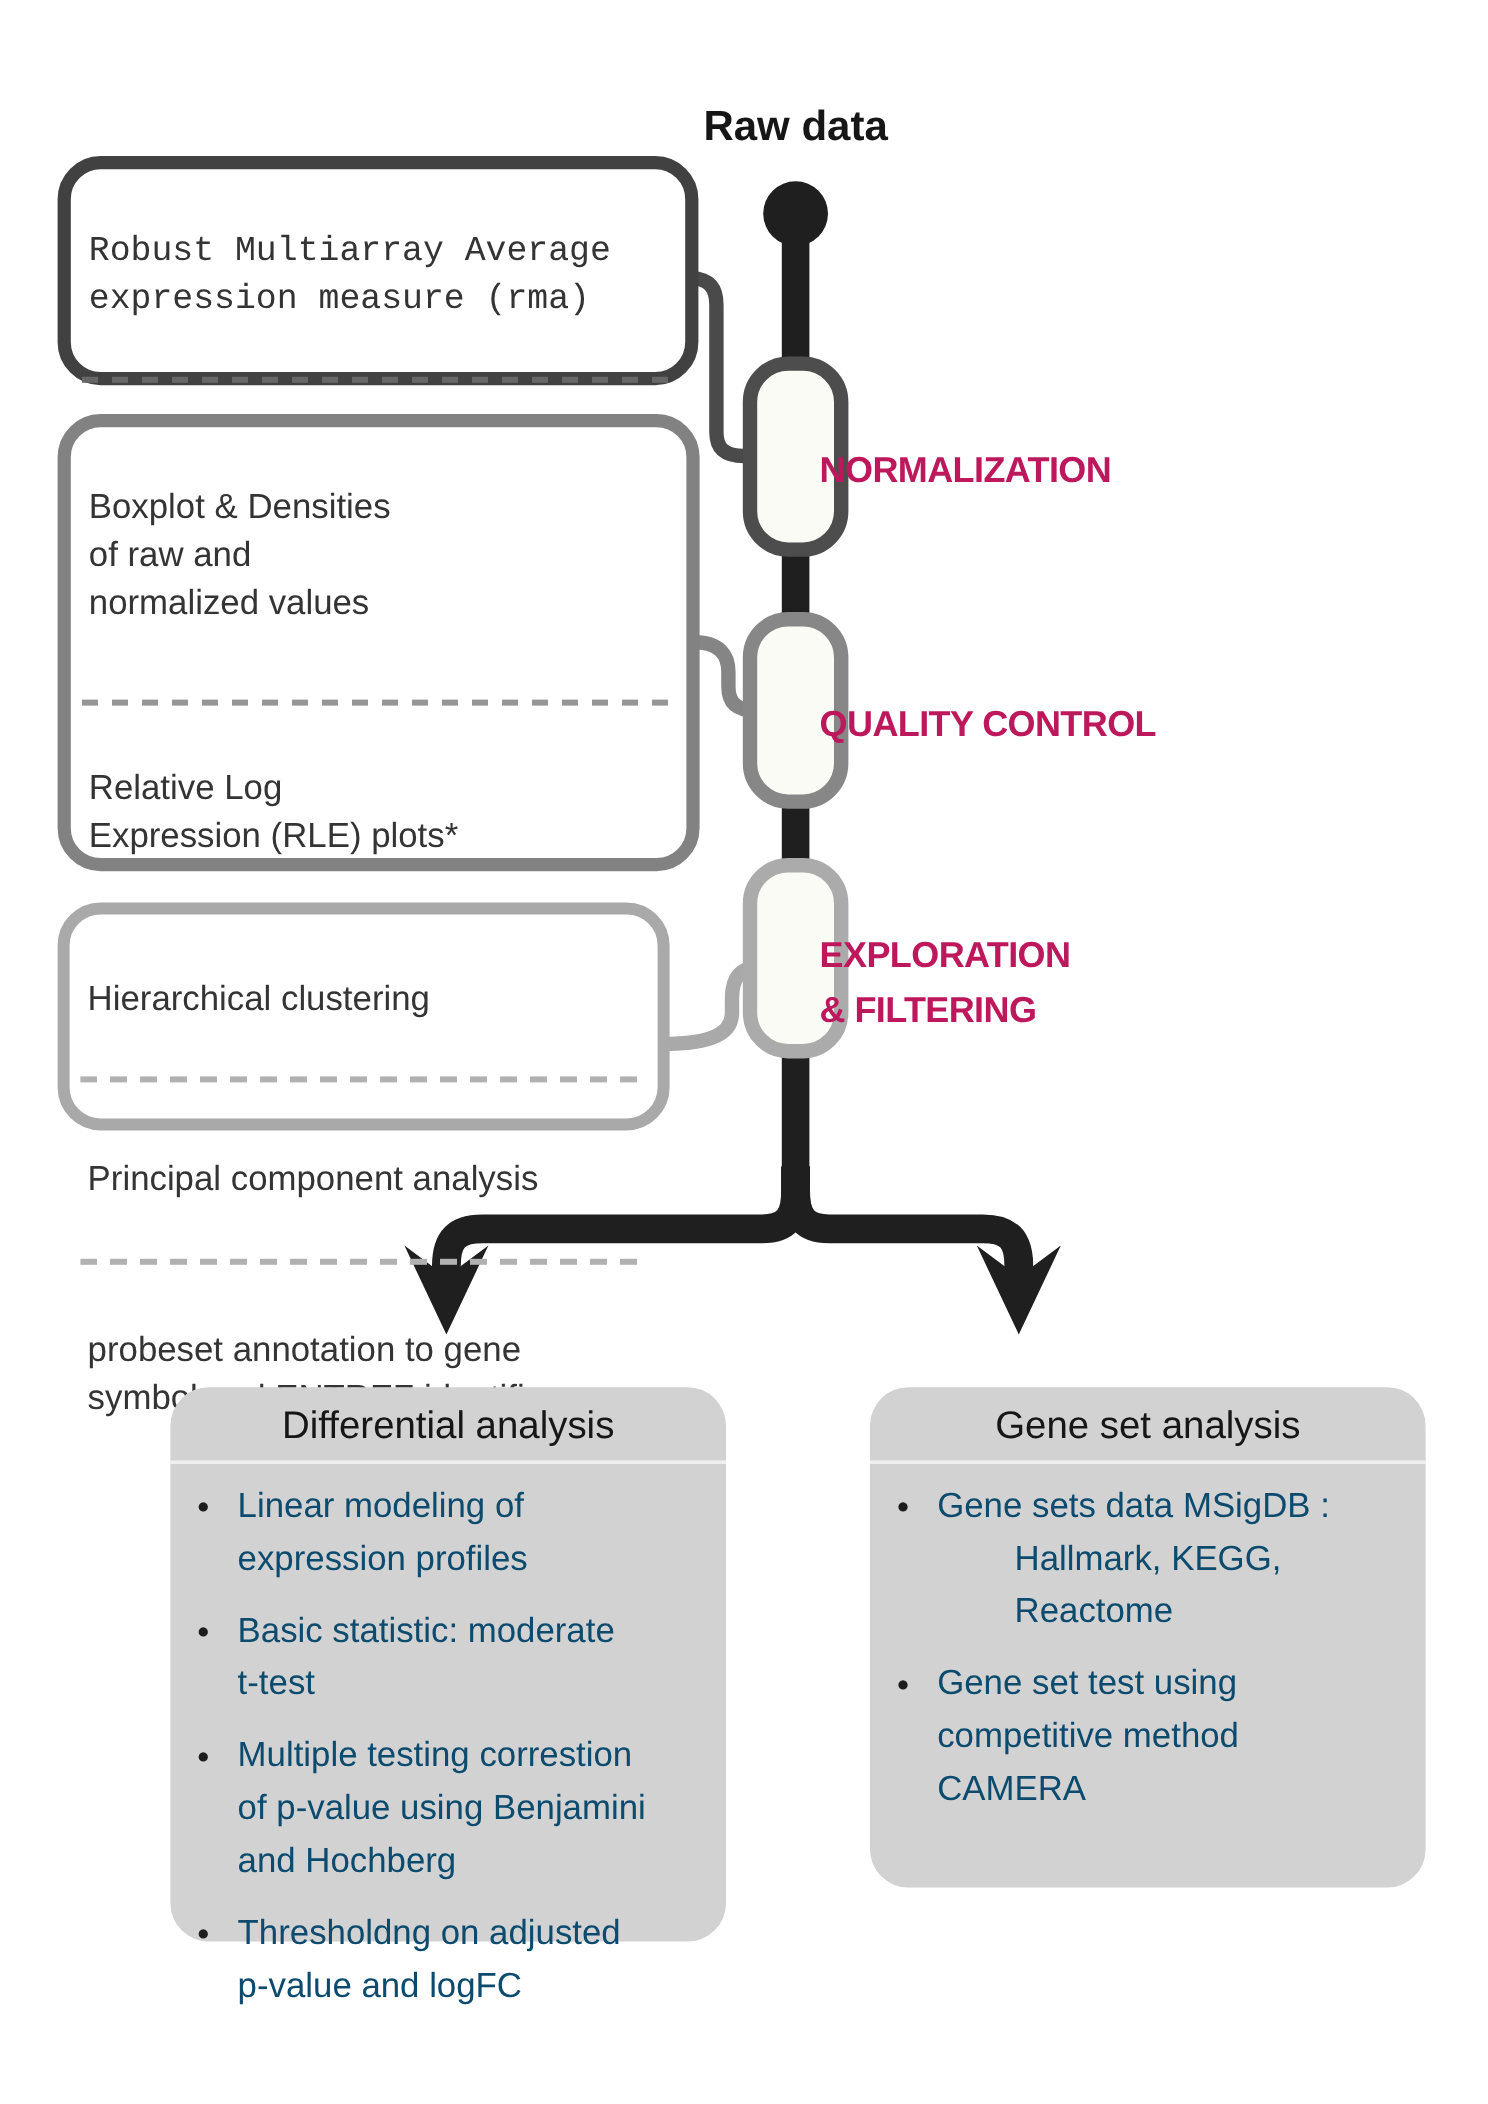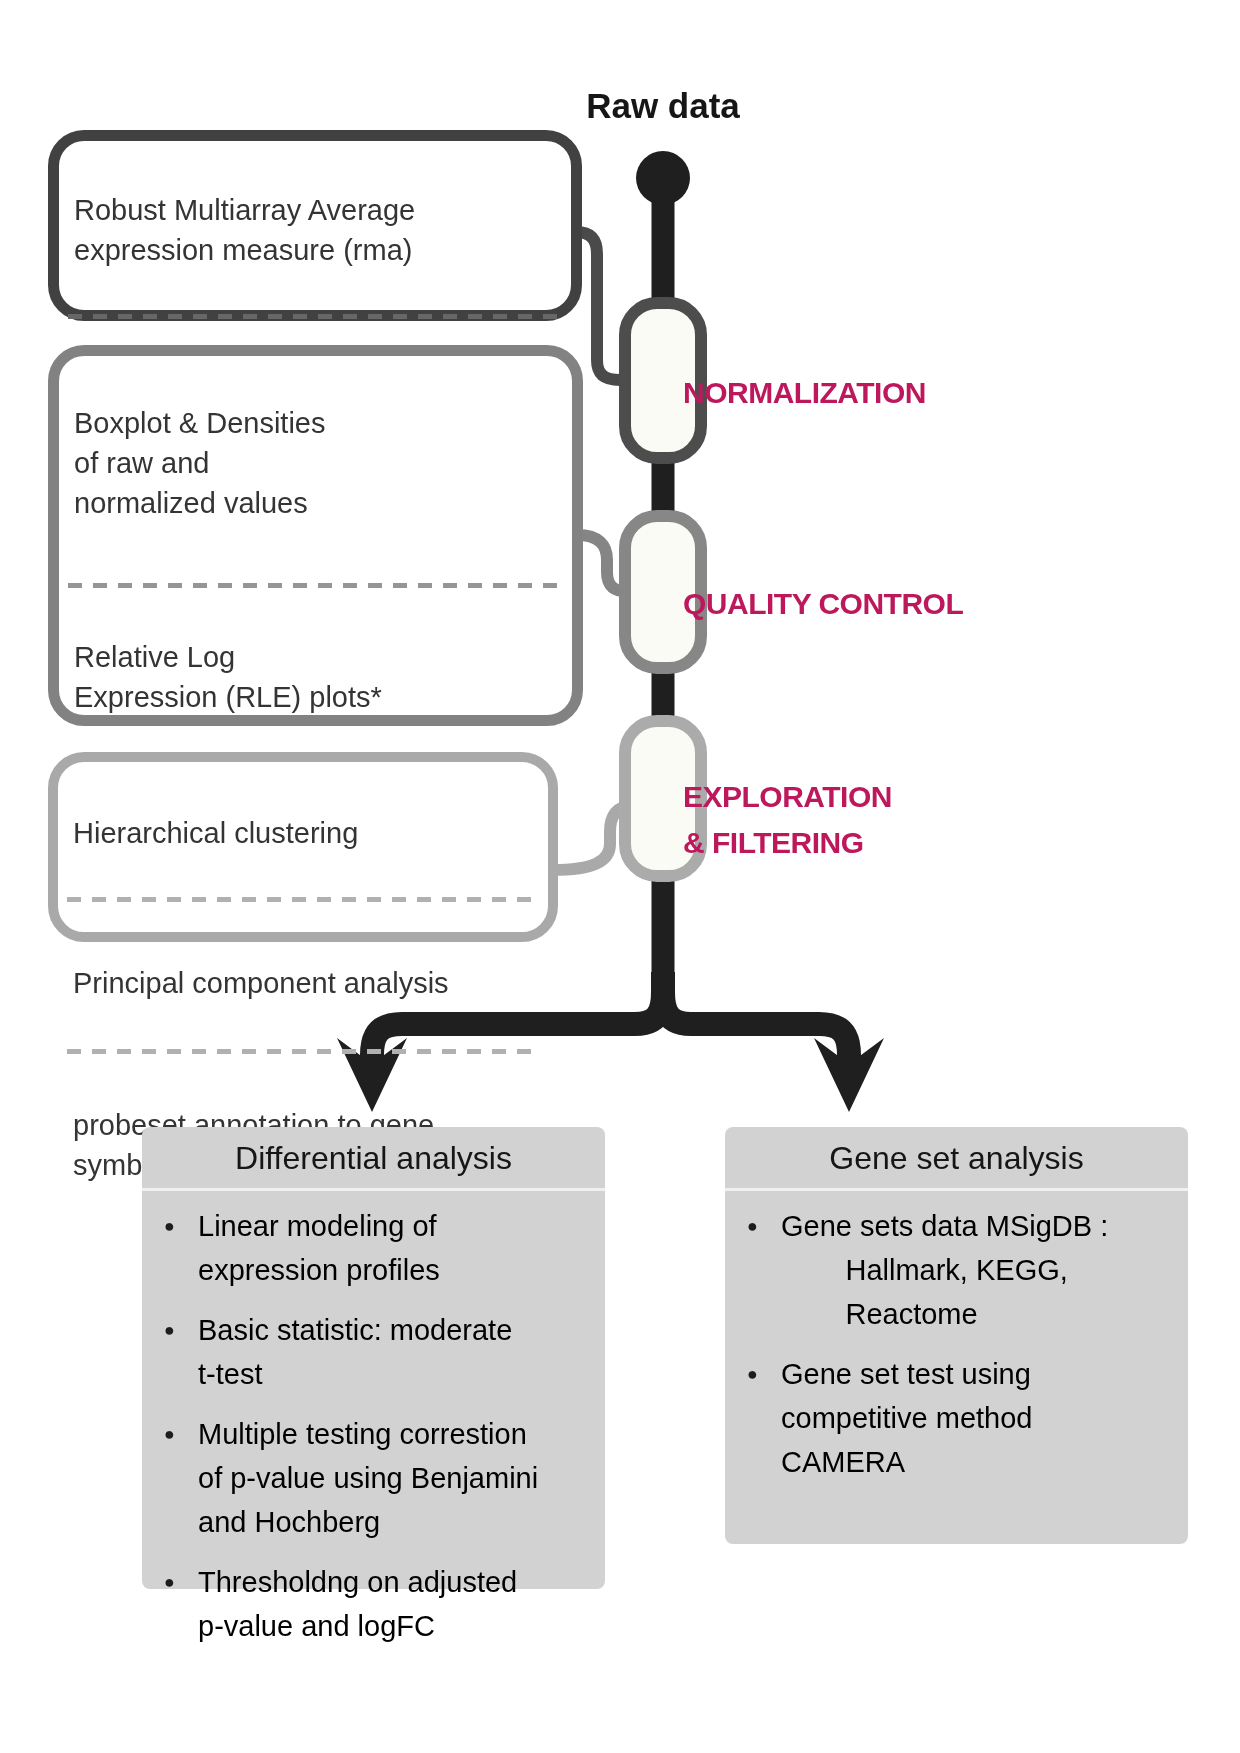--- a/index.html
+++ b/index.html
@@ -14,21 +14,21 @@
     position:absolute;left:558px;top:88px;width:210px;text-align:center;
     font-size:35px;font-weight:bold;color:#161616;line-height:36px;
   }
 
   
   .stepbox{
     position:absolute;left:48px;background:#ffffff;box-sizing:border-box;
     border-radius:36px;color:#343434;font-size:29px;line-height:40px;
     white-space:pre-line;
   }
-  .box1{top:130px;width:534px;height:191px;border:11px solid #414141;}
+  .box1{top:130px;width:534px;height:191px;border:11px solid #414141;font-family:Liberation Mono, monospace;}
   .box2{top:345px;width:535px;height:381px;border:11px solid #828282;}
   .box3{top:752px;width:510px;height:190px;border:10px solid #a9a9a9;}
   .seg{padding-left:15px;padding-right:8px;box-sizing:border-box;}
   .b1s1{height:93px;padding-top:9px;}
   .b1s2{padding-top:17px;}
   .b2s1{height:147px;padding-top:7px;}
   .b2s2{height:111px;padding-top:9px;}
   .b2s3{padding-top:11px;}
   .b3s1{height:55px;padding-top:11px;}
   .b3s2{height:67px;padding-top:21px;}
@@ -42,35 +42,35 @@
   .stage-label{
     position:absolute;left:683px;font-weight:bold;color:#be185d;
     font-size:30px;line-height:30px;letter-spacing:-0.5px;white-space:pre-line;
   }
   .l1{top:378px;}
   .l2{top:578px;margin-top:11px;}
   .l3{top:774px;line-height:46px;}
 
   
   .panel{
-    position:absolute;background:#d2d2d2;border-radius:8px;box-sizing:border-box;
+    position:absolute;background:#d2d2d2;border-radius:32px;box-sizing:border-box;margin-top:29px;
   }
   .panel-left{left:142px;top:1127px;width:463px;height:462px;}
   .panel-right{left:725px;top:1127px;width:463px;height:417px;}
   .panel-header{
     height:51px;padding-top:10px;text-align:center;font-size:32px;color:#161616;
     border-bottom:3px solid #f0f0f0;line-height:42px;
   }
   .panel-body{padding:13px 14px 0 22px;}
   .bullet{display:flex;margin-bottom:16px;}
   .dot{
     width:34px;flex:0 0 34px;font-size:18px;line-height:44px;color:#1d1d1d;
   }
   .btxt{
-    flex:1;font-size:29px;line-height:44px;color:#000000;white-space:pre-wrap;
+    flex:1;font-size:29px;line-height:44px;color:#0c4a6e;white-space:pre-wrap;
   }
 </style>
 </head>
 <body>
 
 <div class="canvas">
 
   <svg class="artwork" viewBox="0 0 1240 1753">
 
     <line x1="663" y1="178" x2="663" y2="998" stroke="#1f1f1f" stroke-width="23"></line>

